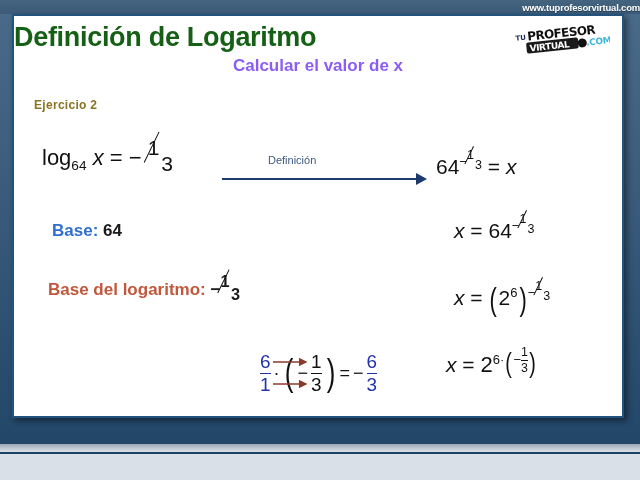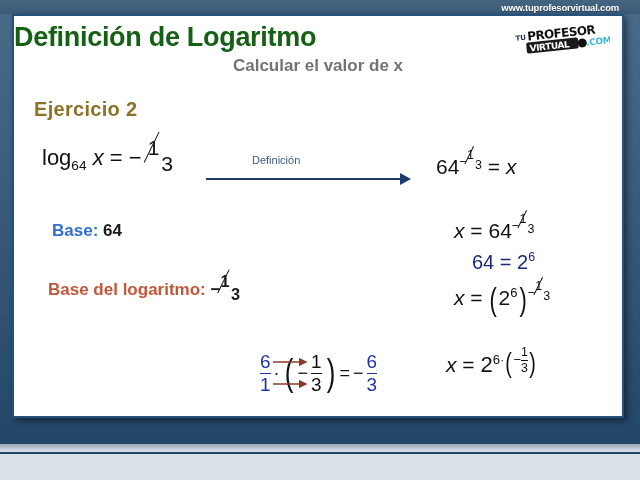--- a/index.html
+++ b/index.html
@@ -14,21 +14,21 @@
     overflow:hidden;
   }
   
   .url-strip{
     position:absolute;left:0;top:0;width:640px;height:14px;
     background:linear-gradient(180deg,#44647f 0%,#3a5a78 100%);
     display:flex;align-items:center;justify-content:flex-end;
   }
   .url-text{
     color:#ffffff;font-size:9.5px;font-weight:bold;
-    letter-spacing:-0.2px;padding-right:21px;
+    letter-spacing:-0.2px;padding-right:0;
     font-family:"Liberation Sans", sans-serif;
     text-shadow:0 1px 0 rgba(0,0,0,.35);
   }
   
   .card{
     position:absolute;left:12px;top:14px;width:608px;height:400px;
     background:#ffffff;
     border:2px solid #23527c;
     box-shadow:3px 3px 6px rgba(0,0,0,.45);
     overflow:hidden;
@@ -50,46 +50,46 @@
     letter-spacing:.5px;
   }
   
   .title{
     position:absolute;left:0;top:6px;width:608px;text-align:left;
     color:#156015;font-size:27px;font-weight:bold;
     letter-spacing:-0.3px;
   }
   .subtitle{
     position:absolute;left:0;top:40px;width:608px;text-align:center;
-    color:#737373;font-size:17px;font-weight:bold;
+    color:#8b5cf6;font-size:17px;font-weight:bold;
   }
   
   .logo{
     position:absolute;right:12px;top:6px;width:96px;height:38px;
   }
   
   .ejercicio{
     position:absolute;left:20px;top:82px;
-    font-size:20px;font-weight:bold;color:#8a7324;
+    font-size:12px;font-weight:bold;color:#8a7324;
     letter-spacing:.3px;
   }
   .eq-left{
     position:absolute;left:28px;top:126px;
     font-size:22px;color:#111;
   }
   .lab{
     position:absolute;font-size:17px;font-weight:bold;
   }
   .lab .val{color:#1a1a1a;}
   .lab-base{left:38px;top:205px;color:#2f6fd0;}
   .lab-arg{left:34px;top:233px;color:#1f6b2f;}
   .lab-val{left:34px;top:261px;color:#c0583c;}
 
   
-  .arrow-wrap{position:absolute;left:192px;top:140px;width:210px;height:34px;text-align:right;}
+  .arrow-wrap{position:absolute;left:208px;top:140px;width:210px;height:34px;text-align:right;}
   .arrow-label{
     position:absolute;left:46px;top:-2px;font-size:11px;color:#3d5a86;
   }
   .arrow-line{
     position:absolute;left:0;top:22px;width:196px;height:2px;background:#1c3a6b;
   }
   .arrow-head{
     position:absolute;left:194px;top:17px;width:0;height:0;
     border-top:6px solid transparent;border-bottom:6px solid transparent;
     border-left:11px solid #1c3a6b;
@@ -195,25 +195,20 @@
       <span>Base del logaritmo:</span>
       <span class="val">−</span><span class="dfrac val"><span class="n">1</span><span class="sl"></span><span class="d">3</span></span>
     </div>
 
     <div class="eq eq-r2">
       <span class="it">x</span>
       <span>=</span>
       <span>64</span><sup><span>−</span><span class="dfrac" style="vertical-align:-0.25em"><span class="n">1</span><span class="sl"></span><span class="d">3</span></span></sup>
     </div>
 
-    <div class="eq eq-r3">
-      <span>64</span>
-      <span>=</span>
-      <span>2</span><sup>6</sup>
-    </div>
 
     <div class="eq eq-r4">
       <span class="it">x</span>
       <span>=</span>
       <span class="paren">(</span><span>2</span><sup>6</sup><span class="paren">)</span><sup><span>−</span><span class="dfrac" style="vertical-align:-0.25em"><span class="n">1</span><span class="sl"></span><span class="d">3</span></span></sup>
     </div>
 
     <div class="eq eq-r5">
       <span class="it">x</span>
       <span>=</span>

